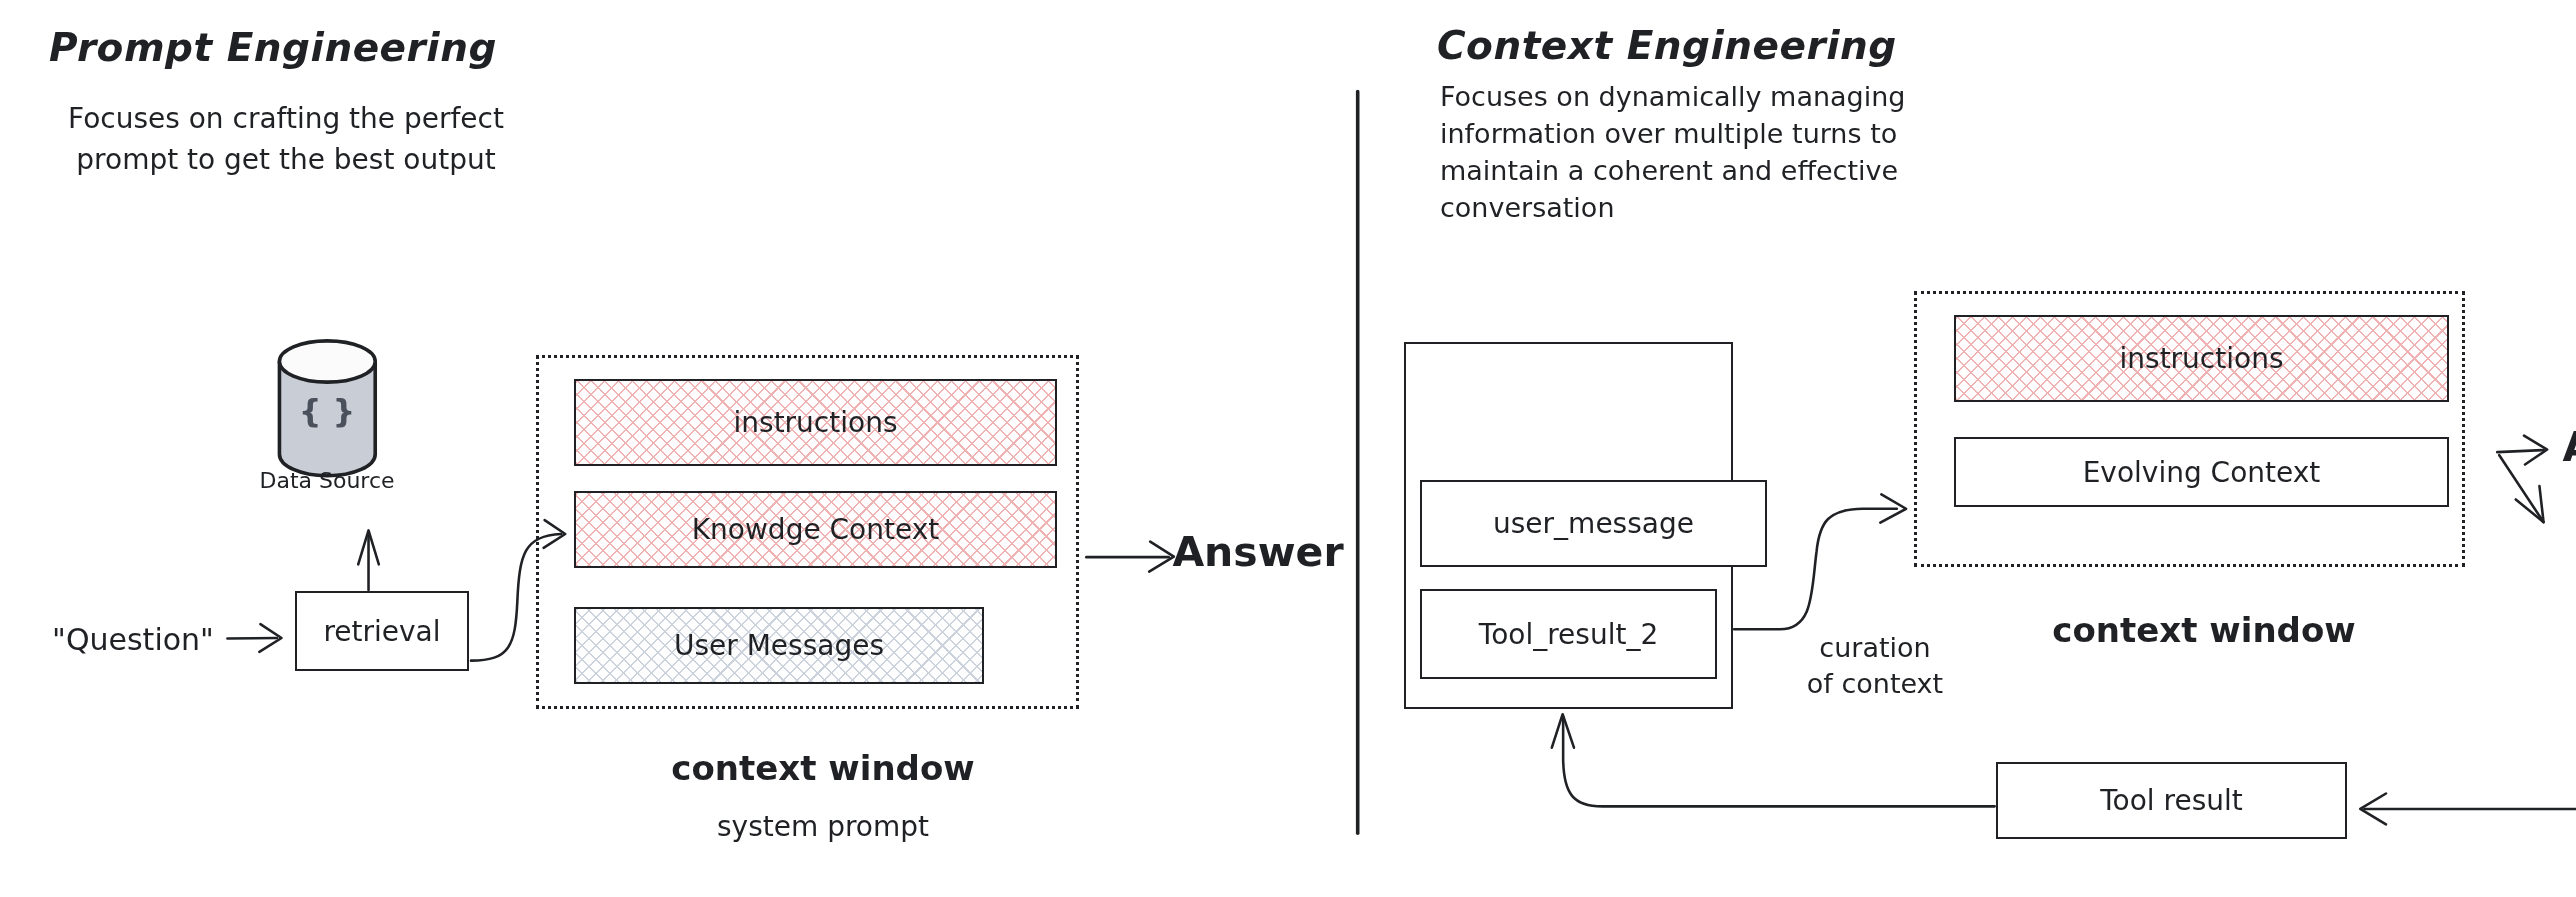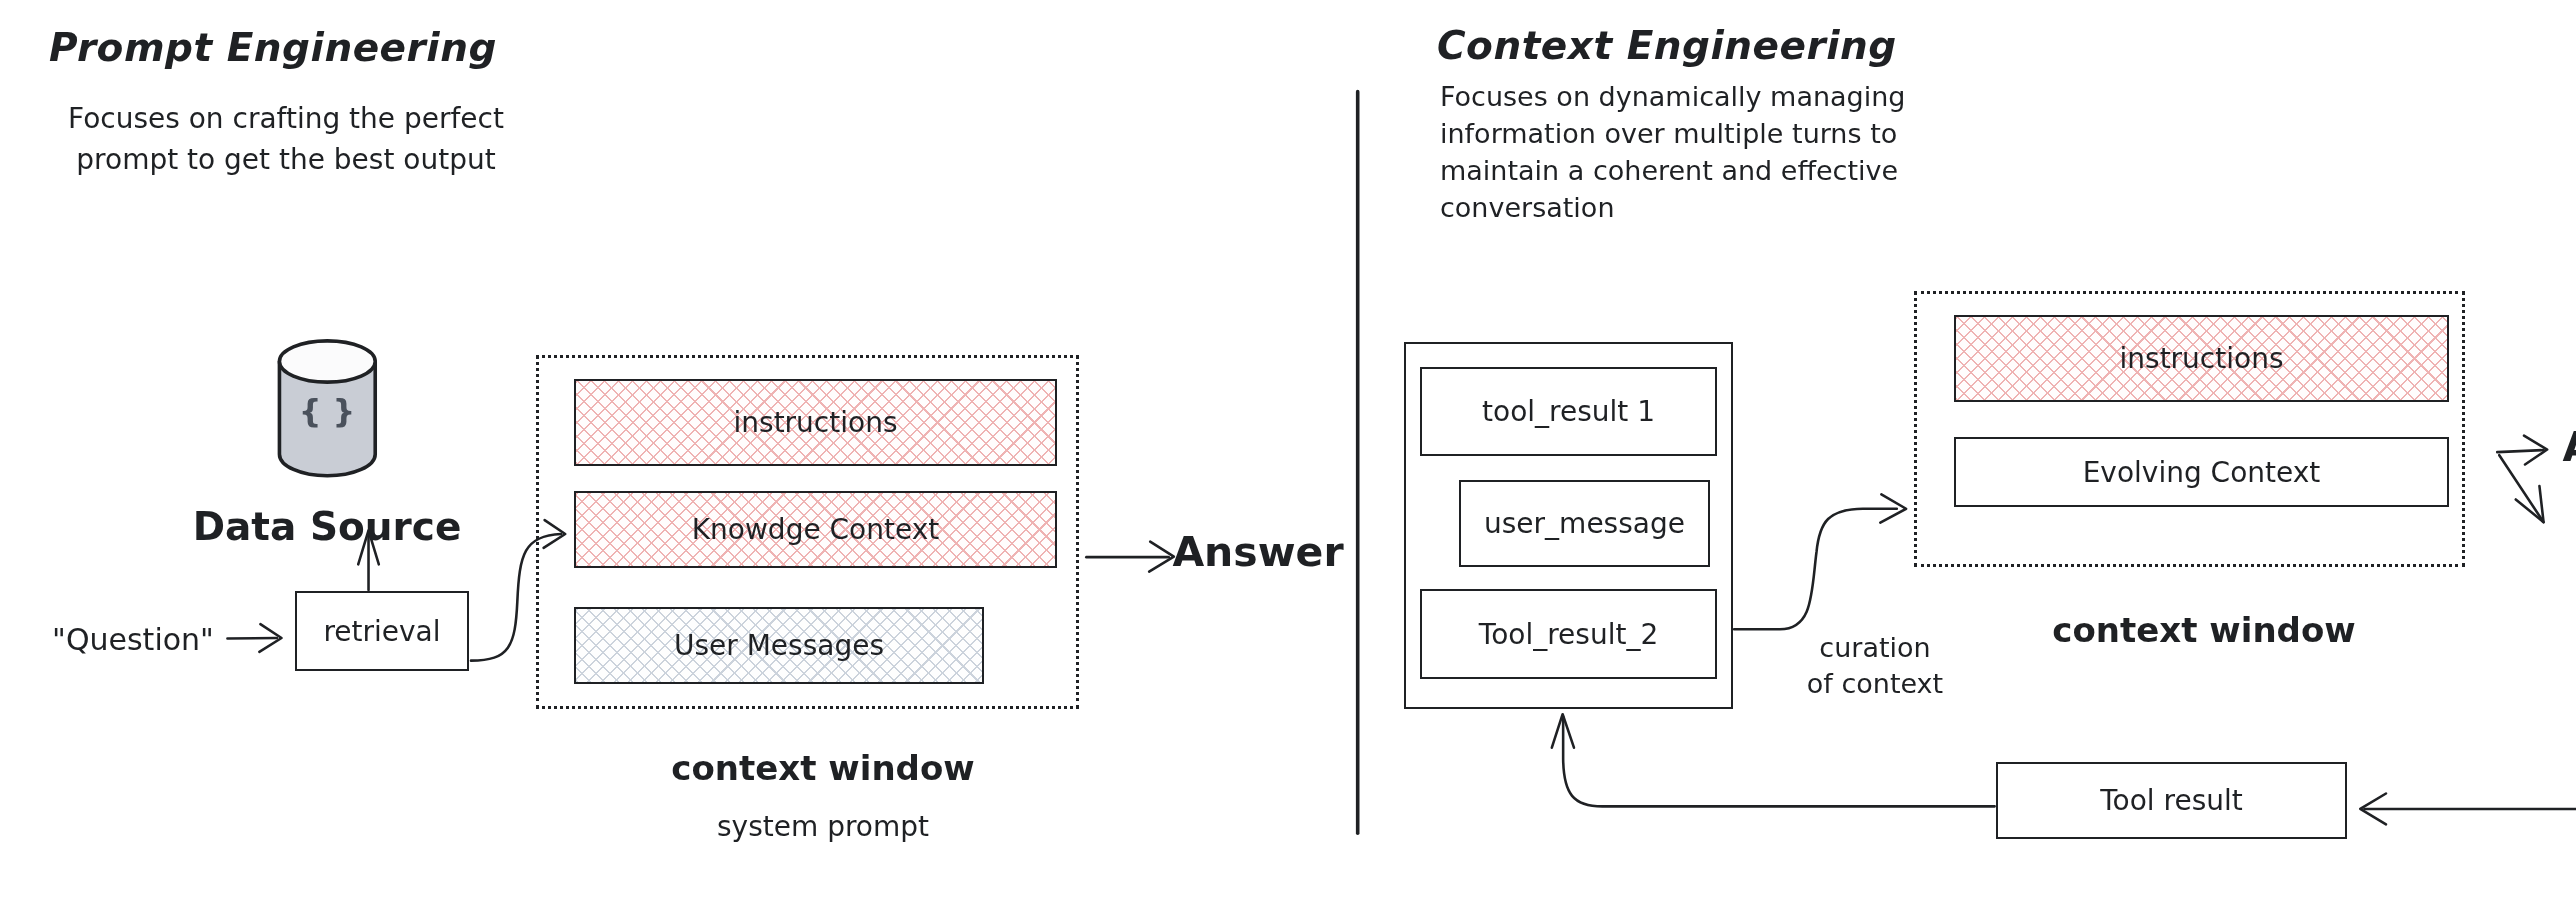--- a/index.html
+++ b/index.html
@@ -107,21 +107,21 @@
       <path d="M 3012 1452 L 3033 1387 L 3055 1452"></path>
     </g>
   </svg>
 
   <div class="abs title" style="left:49px;top:25px;">Prompt Engineering</div>
 
   <div class="abs desc pre" style="left:36px;top:98px;width:500px;text-align:center;">Focuses on crafting the perfect
 prompt to get the best output</div>
 
   <div class="abs center" style="left:327px;top:411px;font-size:32px;font-weight:700;color:var(--brace,#4a515c);">{ }</div>
-  <div class="abs center lbl" style="left:327px;top:526px;font-size:39px;font-weight:bold;">Data Source</div>
+  <div class="abs center lbl" style="left:327px;top:480px;font-size:22px;">Data Source</div>
 
   <div class="abs center lbl" style="left:133px;top:639px;font-size:30px;">"Question"</div>
 
   <div class="box" style="left:295px;top:591px;width:174px;height:80px;">
     <span>retrieval</span>
   </div>
 
   <div class="dashedbox" style="left:536px;top:355px;width:543px;height:354px;">
     <div class="box hatch-pink" style="left:35px;top:21px;width:483px;height:87px;">
       <span>instructions</span>
@@ -140,24 +140,21 @@
   <div class="abs center lbl" style="left:823px;top:826px;font-size:28px;">system prompt</div>
 
   <div class="abs title" style="left:1437px;top:23px;">Context Engineering</div>
 
   <div class="abs pre" style="left:1440px;top:78px;font-size:27px;line-height:37px;font-weight:400;">Focuses on dynamically managing
 information over multiple turns to
 maintain a coherent and effective
 conversation</div>
 
   <div class="box" style="left:1404px;top:342px;width:329px;height:367px;background:#fff;"></div>
-  <div class="box" style="left:1420px;top:367px;width:297px;height:89px;">
-    <span>tool_result 1</span>
-  </div>
-  <div class="box" style="left:1420px;top:480px;width:251px;height:87px;margin-left:39px;">
+  <div class="box" style="left:1420px;top:480px;width:347px;height:87px;">
     <span>user_message</span>
   </div>
   <div class="box" style="left:1420px;top:589px;width:297px;height:90px;">
     <span>Tool_result_2</span>
   </div>
 
   <div class="abs center pre lbl" style="left:1875px;top:666px;font-size:27px;line-height:36px;">curation
 of context</div>
 
   <div class="dashedbox" style="left:1914px;top:291px;width:551px;height:276px;">

